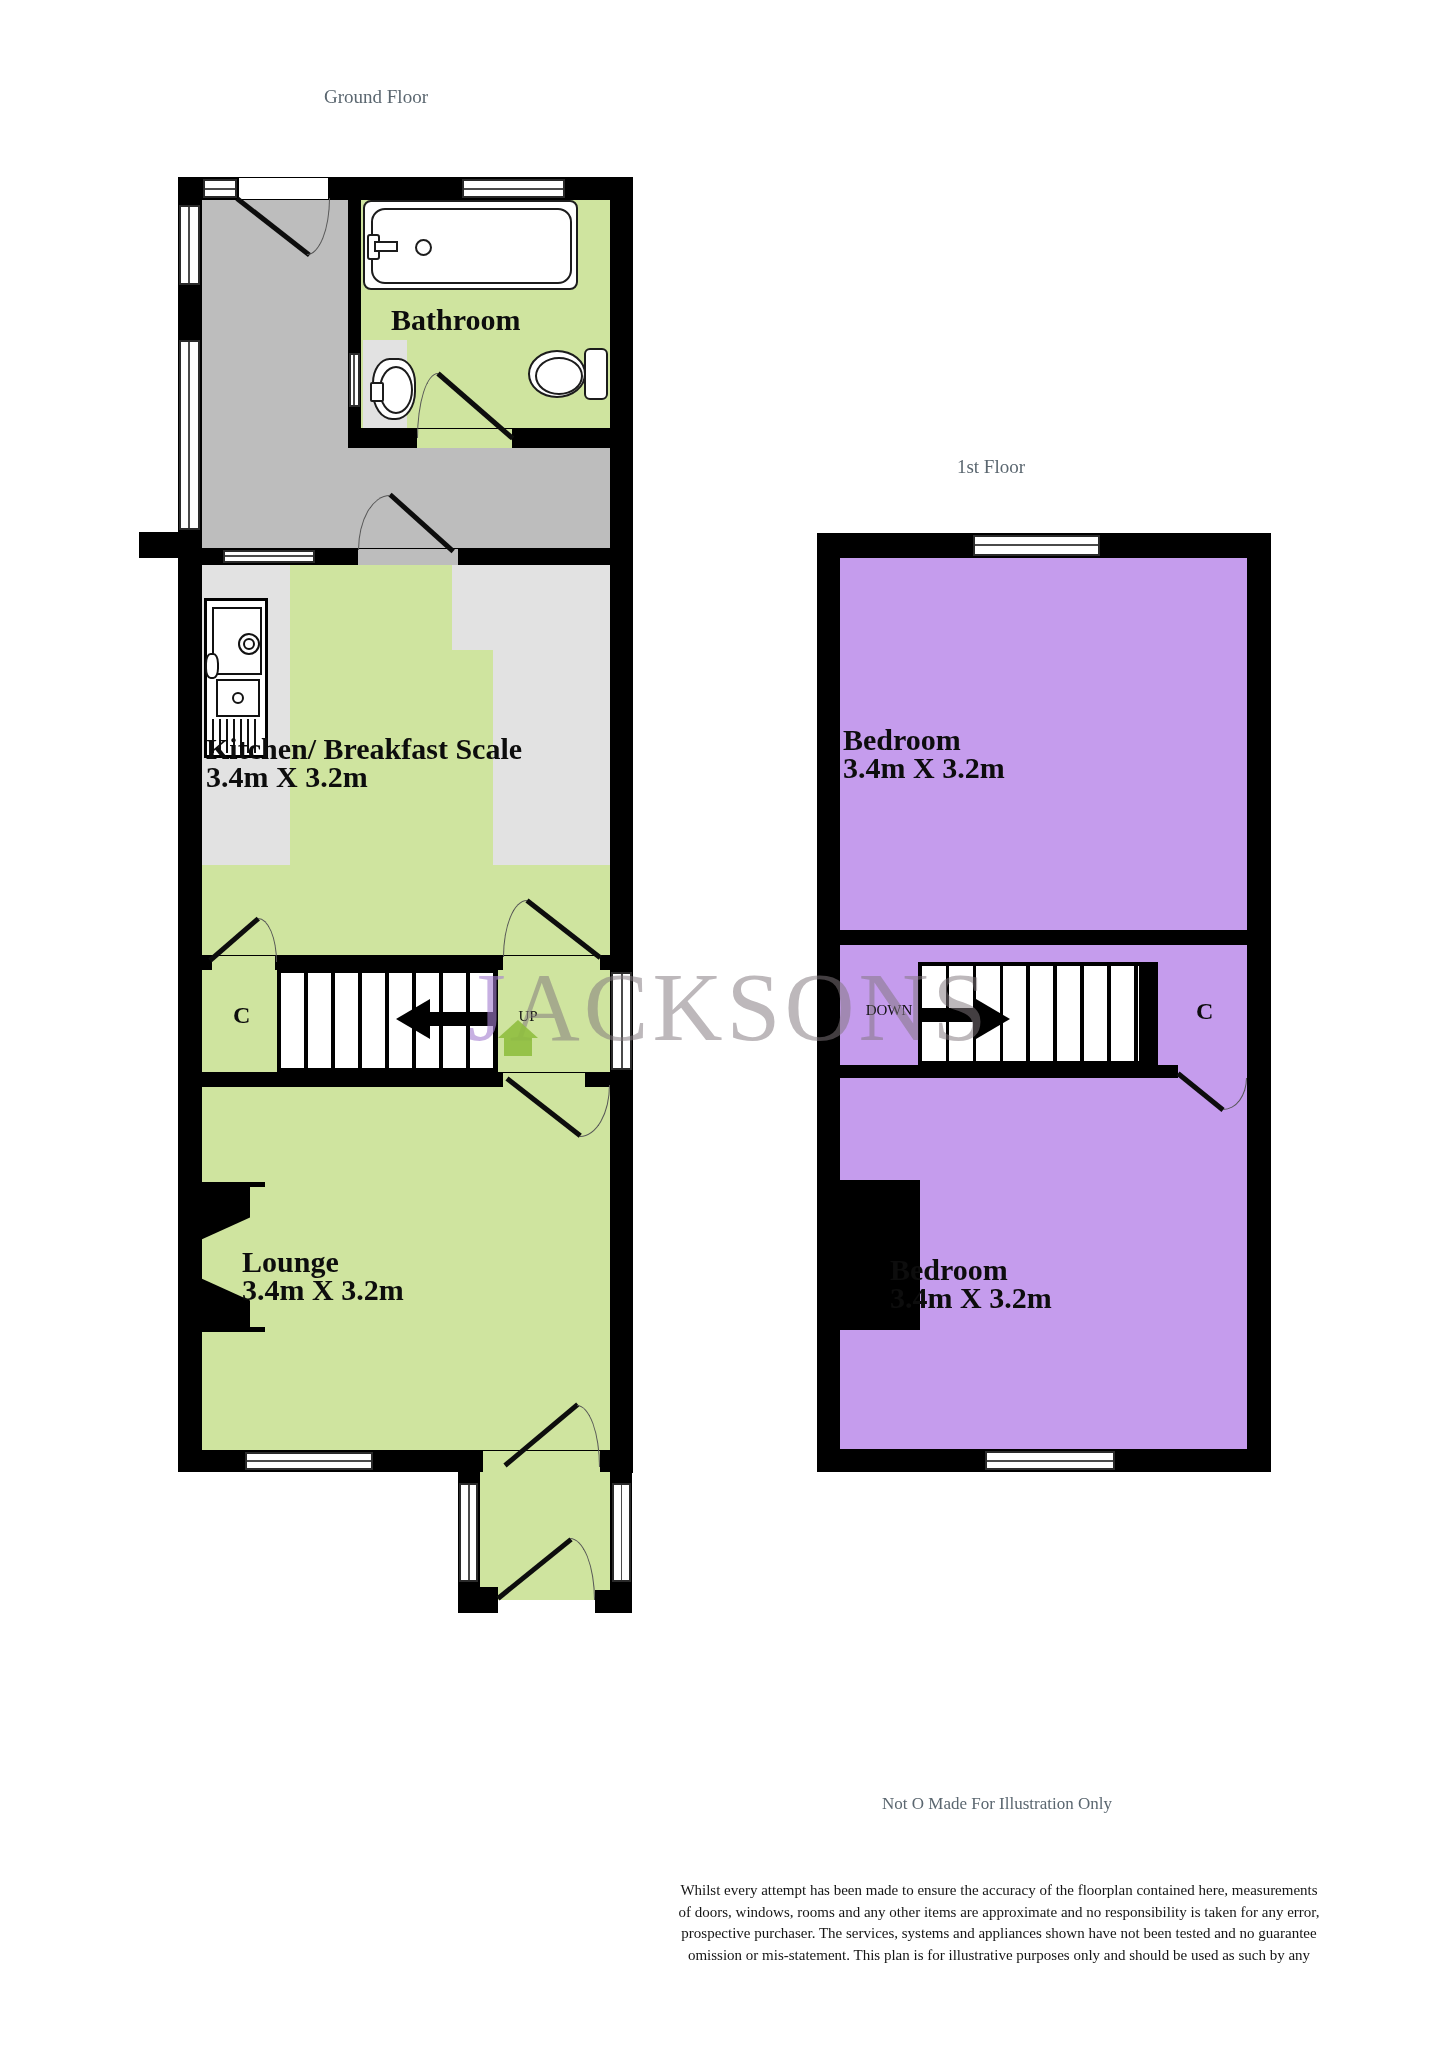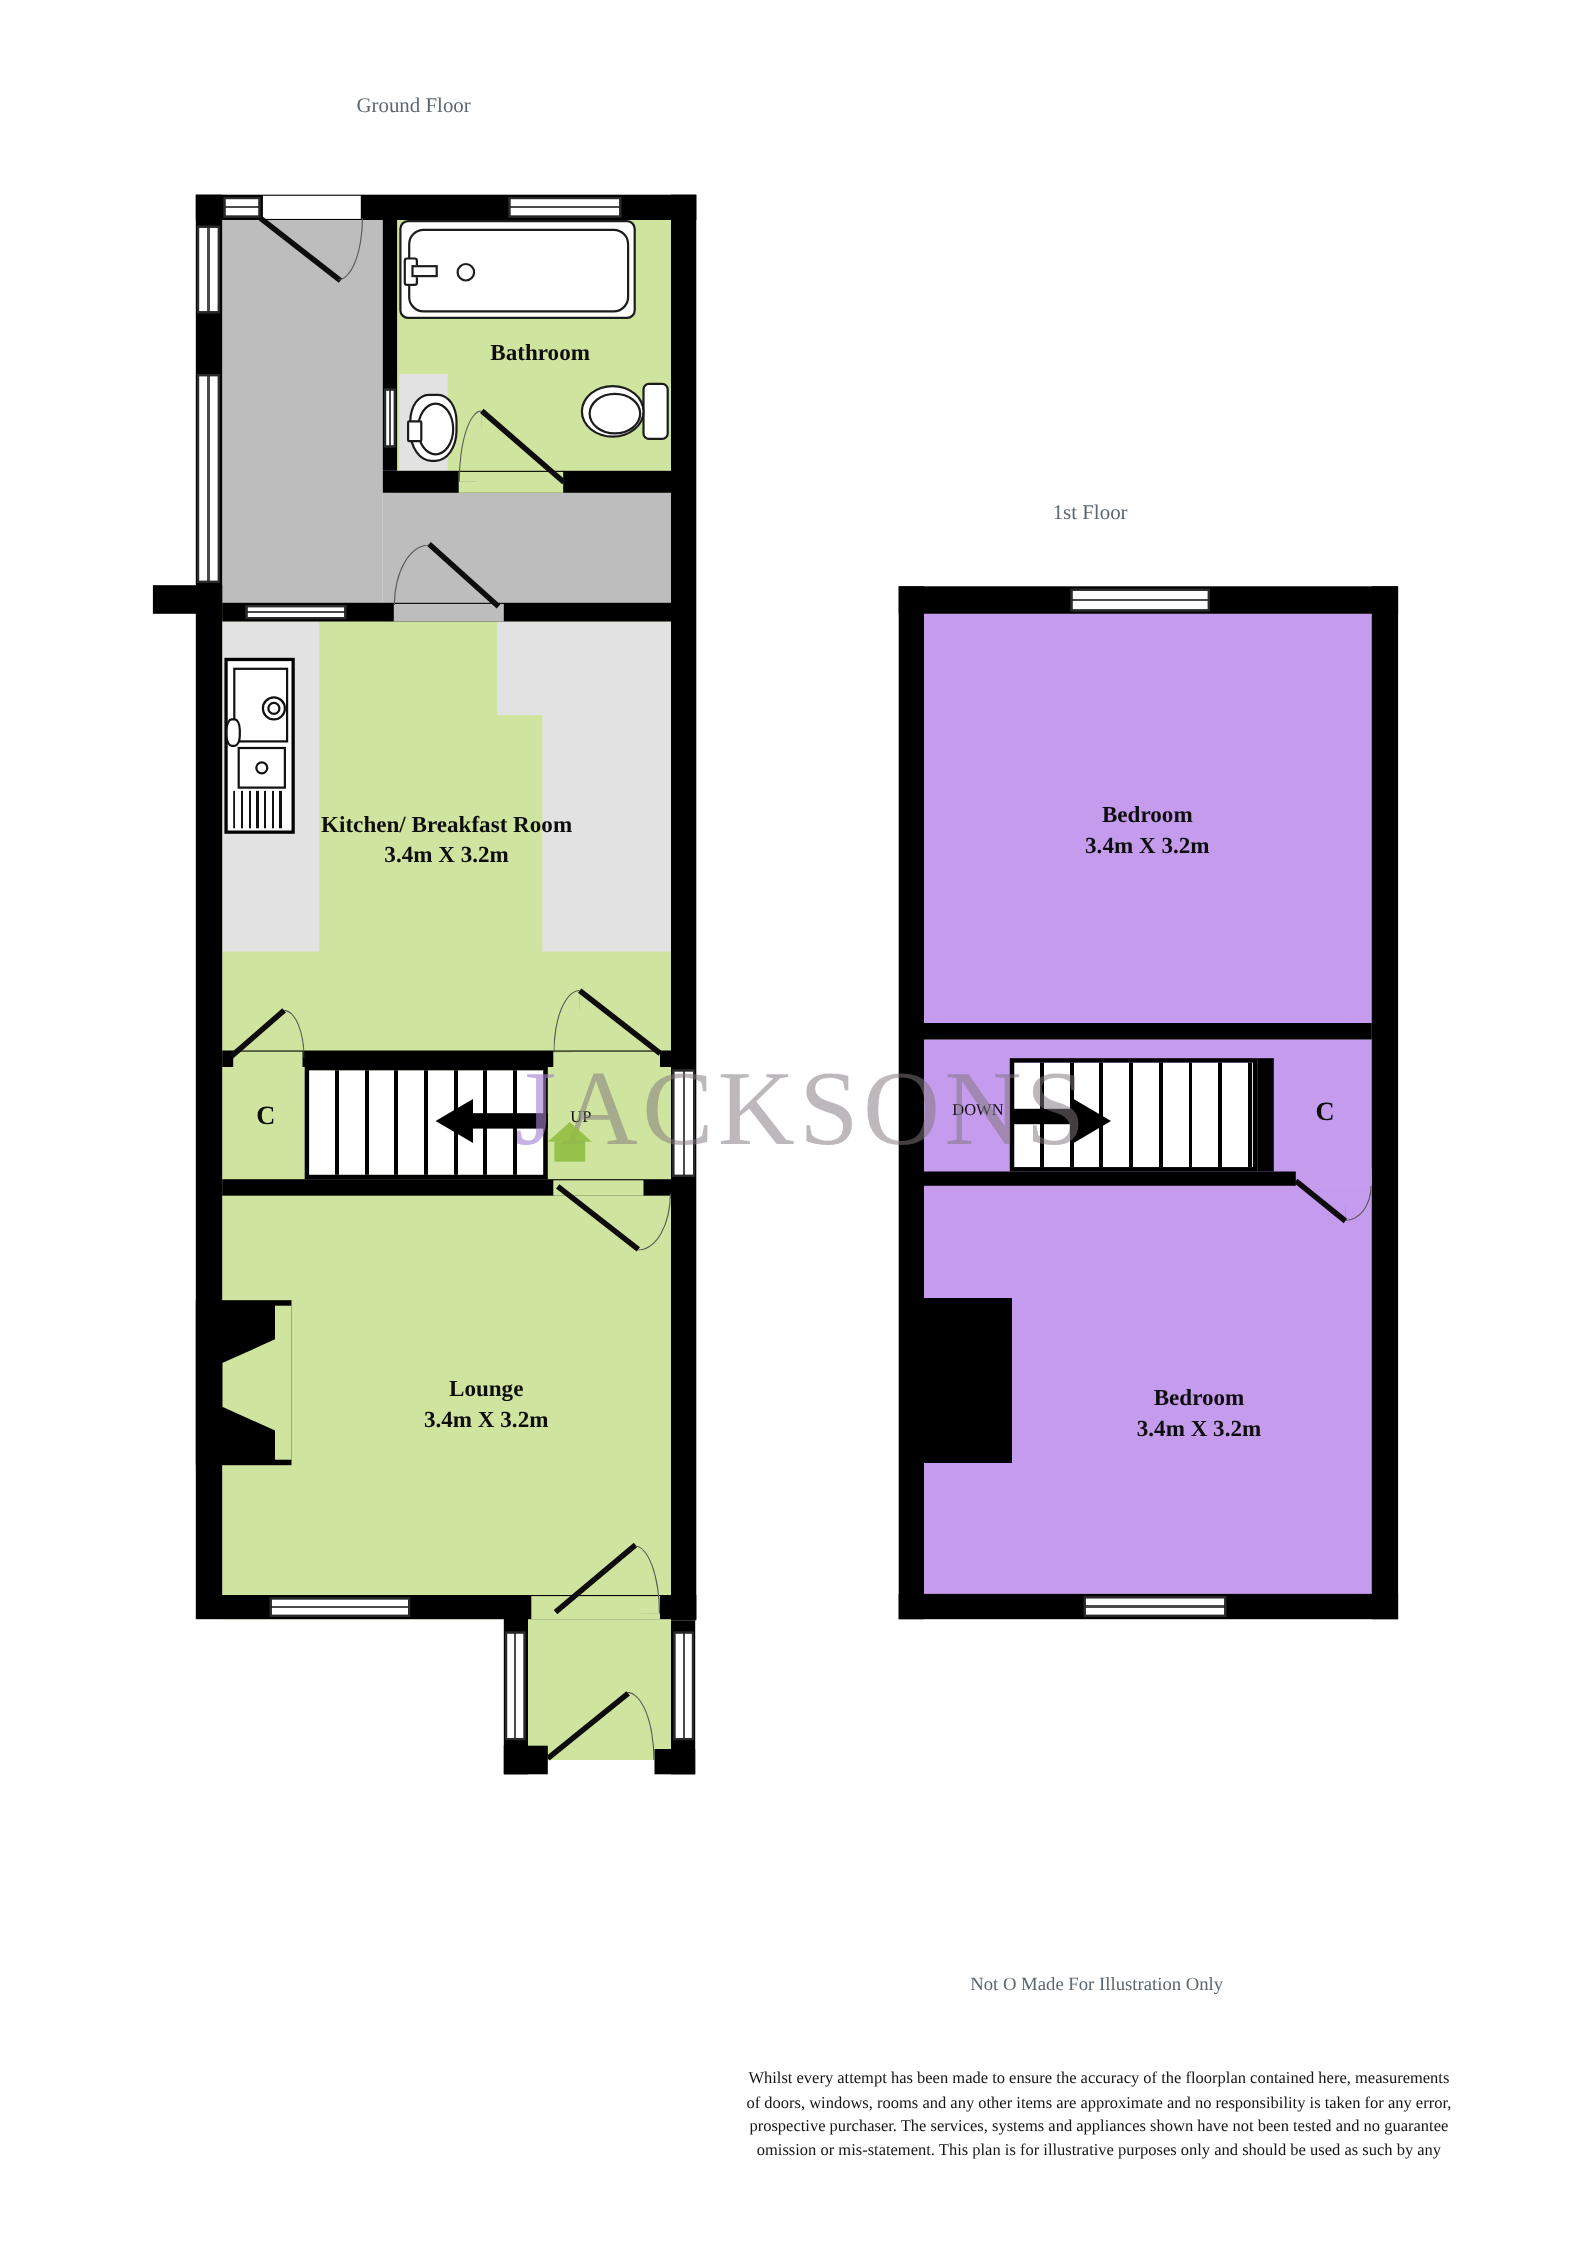--- a/index.html
+++ b/index.html
@@ -14,22 +14,22 @@
   .win{position:absolute;background:#fff;border:2px solid #2a2a2a;box-sizing:border-box;}
   .win-h{background:linear-gradient(to bottom,#fff calc(50% - 1px),#4a4a4a calc(50% - 1px),#4a4a4a calc(50% + 1px),#fff calc(50% + 1px));}
   .win-v{background:linear-gradient(to right,#fff calc(50% - 1px),#4a4a4a calc(50% - 1px),#4a4a4a calc(50% + 1px),#fff calc(50% + 1px));}
   .leaf{position:absolute;height:5px;background:#0d0d0d;transform-origin:0 50%;}
   .arc{position:absolute;border:1.6px solid #555;box-sizing:border-box;background:transparent;}
   .arc-tl{border-right:none;border-bottom:none;border-radius:100% 0 0 0;}
   .arc-tr{border-left:none;border-bottom:none;border-radius:0 100% 0 0;}
   .arc-br{border-left:none;border-top:none;border-radius:0 0 100% 0;}
   .stairs{position:absolute;border:4px solid #000;box-sizing:border-box;
           background:repeating-linear-gradient(90deg,#fff 0 23.5px,#000 23.5px 27px);}
-  .room-label{position:absolute;text-align:center;color:var(--text);font-weight:bold;
-              font-size:21px;line-height:28px;white-space:nowrap;}
+  .room-label{position:absolute;color:var(--text);font-weight:bold;
+              font-size:30px;line-height:28px;white-space:nowrap;}
   .floor-label{position:absolute;text-align:center;color:var(--label);font-size:19px;}
   .closet-label{position:absolute;color:var(--text);font-weight:bold;font-size:24px;}
   .small-label{position:absolute;color:#111;font-size:15px;text-align:center;}
   .fixture{position:absolute;background:#fff;border:2.5px solid #1c1c1c;box-sizing:border-box;}
   .watermark{position:absolute;font-size:97px;line-height:112px;letter-spacing:4px;
              font-weight:400;white-space:nowrap;}
   .wm-first{color:var(--watermark_purple);}
   .wm-rest{color:var(--watermark_gray);}
   .footer-note{position:absolute;text-align:center;color:var(--label);font-size:17px;}
   .disclaimer{position:absolute;text-align:center;color:#151515;font-size:15px;line-height:21.5px;width:720px;}
@@ -138,21 +138,21 @@
   <div class="arc arc-tr" style="left:258px;top:918px;width:19px;height:44px;"></div>
   <div class="leaf" style="left:507px;top:1076px;width:93px;transform:rotate(38deg);"></div>
   <div class="arc arc-br" style="left:580px;top:1085px;width:30px;height:52px;"></div>
   <div class="leaf" style="left:505px;top:1463px;width:95px;transform:rotate(-40deg);"></div>
   <div class="arc arc-tr" style="left:577px;top:1405px;width:23px;height:62px;"></div>
   <div class="leaf" style="left:498px;top:1596px;width:94px;transform:rotate(-39deg);"></div>
   <div class="arc arc-tr" style="left:570px;top:1538px;width:25px;height:62px;"></div>
 
   <div class="room-label" style="left:391px;top:306px;width:200px;">Bathroom</div>
   <div class="room-label" style="left:206px;top:735px;width:400px;">
-    <div>Kitchen/ Breakfast Room</div>
+    <div>Kitchen/ Breakfast Scale</div>
     <div>3.4m X 3.2m</div>
   </div>
   <div class="room-label" style="left:242px;top:1248px;width:400px;">
     <div>Lounge</div>
     <div>3.4m X 3.2m</div>
   </div>
 
   <div class="floor-label" style="left:891px;top:456px;width:200px;">1st Floor</div>
 
   <div class="abs fill-purple" style="left:840px;top:558px;width:407px;height:387px;"></div>

